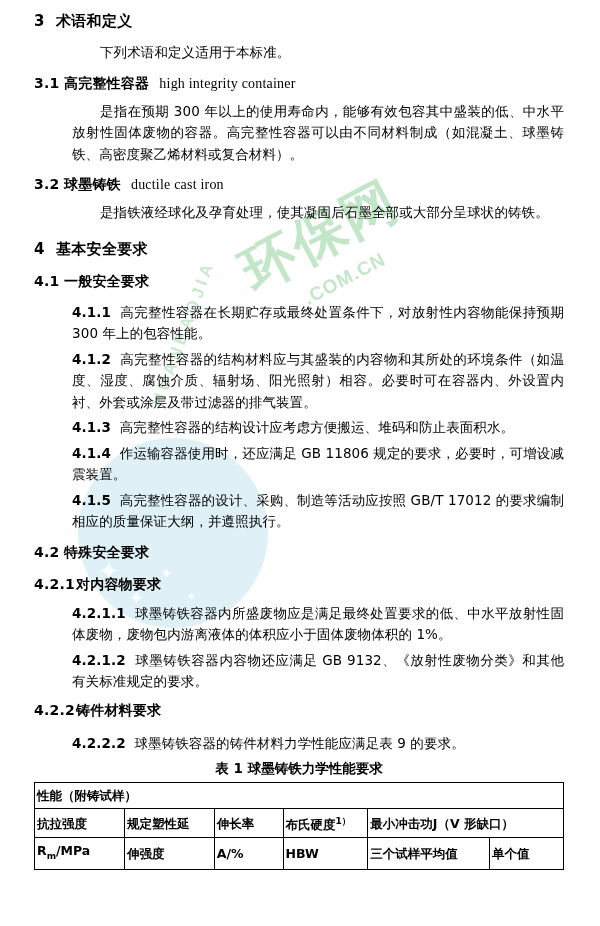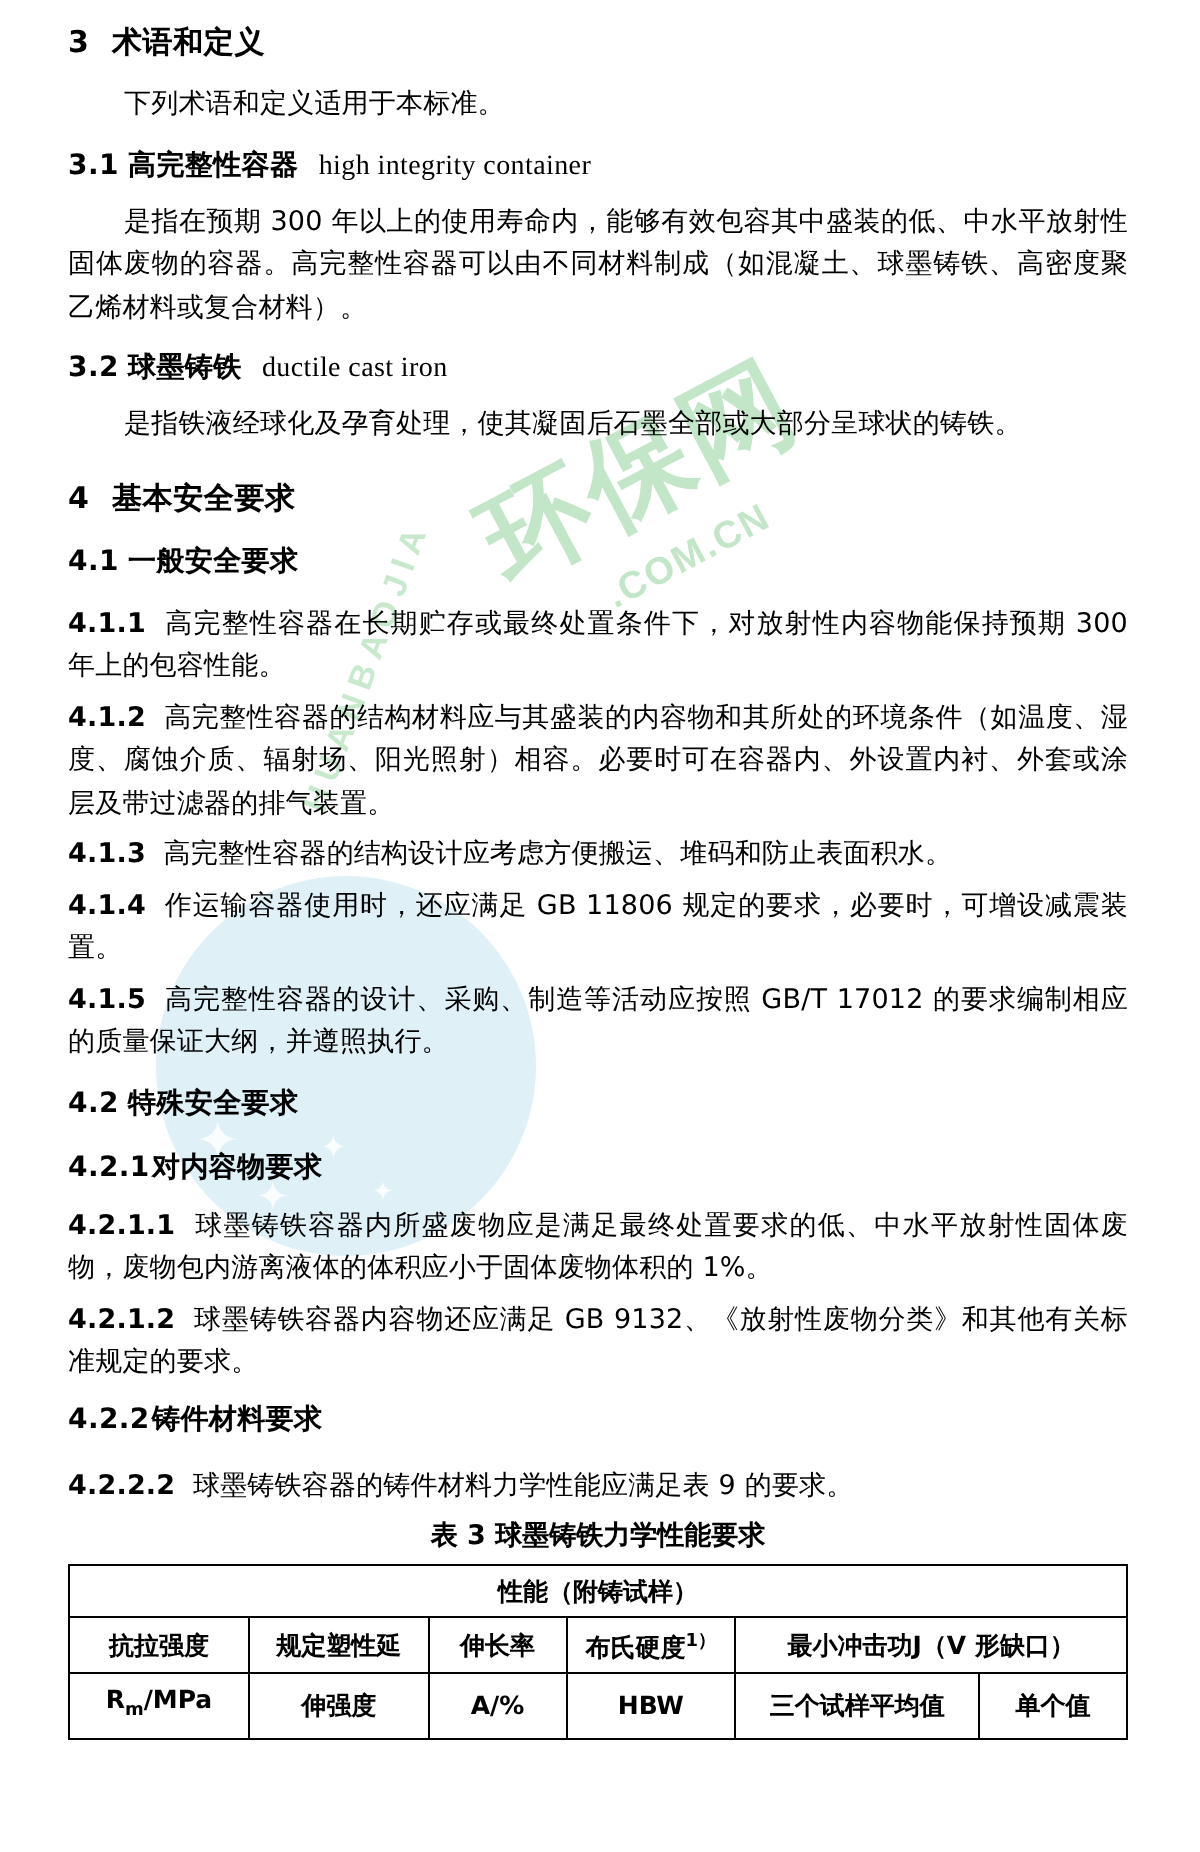--- a/index.html
+++ b/index.html
@@ -108,20 +108,21 @@
     font-family: "Liberation Serif", "DejaVu Serif", serif;
     font-weight: normal;
     font-size: 14px;
     text-align: center;
   }
   .p {
     font-size: 13.5px;
     line-height: 21.5px;
     text-align: justify;
     letter-spacing: 0.1px;
+    margin-left: 38px;
   }
   .p.indent { text-indent: 28px; }
   .sp-4 { height: 4px; }
   .sp-6 { height: 6px; }
   .sp-8 { height: 8px; }
   .sp-10 { height: 10px; }
   .sp-14 { height: 14px; }
 
   .num-para .lbl {
     font-weight: bold;
@@ -136,21 +137,21 @@
     margin-top: 4px;
   }
   table.spec {
     width: 100%;
     border-collapse: collapse;
     margin-top: 4px;
     table-layout: fixed;
   }
   table.spec td {
     border: 1px solid #000;
-    text-align: center;
+    text-align: left;
     font-size: 12.5px;
     font-weight: bold;
     line-height: 19px;
     padding: 3px 2px;
     vertical-align: middle;
   }
   table.spec td .sub {
     font-size: 9px;
     vertical-align: sub;
   }
@@ -279,21 +280,21 @@
 
     <div class="sp-8"></div>
 
 
     <div class="sp-4"></div>
 
     <div class="p num-para">
       <span class="lbl">4.2.2.2</span>&nbsp;&nbsp;<span>球墨铸铁容器的铸件材料力学性能应满足表 9 的要求。</span>
     </div>
 
-    <div class="table-title">表 3   球墨铸铁力学性能要求</div>
+    <div class="table-title">表 1   球墨铸铁力学性能要求</div>
 
     <table class="spec">
       <colgroup>
         <col style="width:17%">
         <col style="width:17%">
         <col style="width:13%">
         <col style="width:16%">
         <col style="width:23%">
         <col style="width:14%">
       </colgroup>

